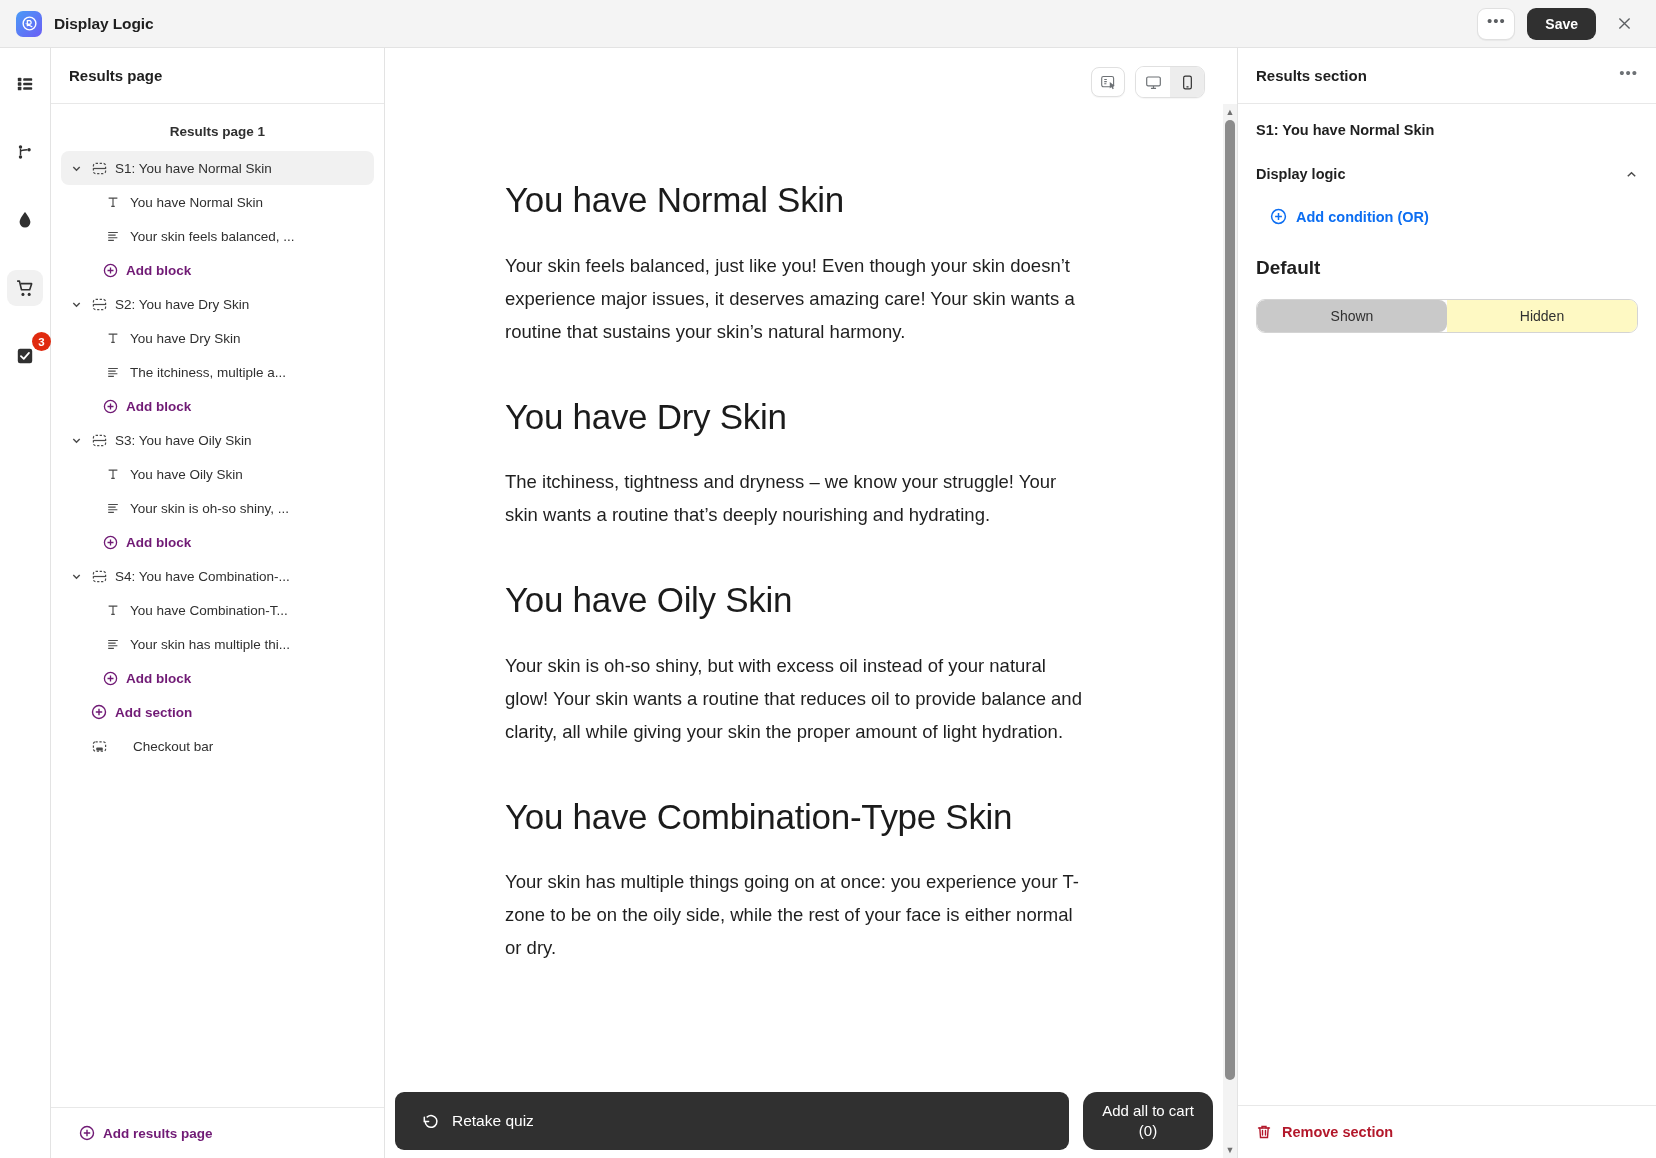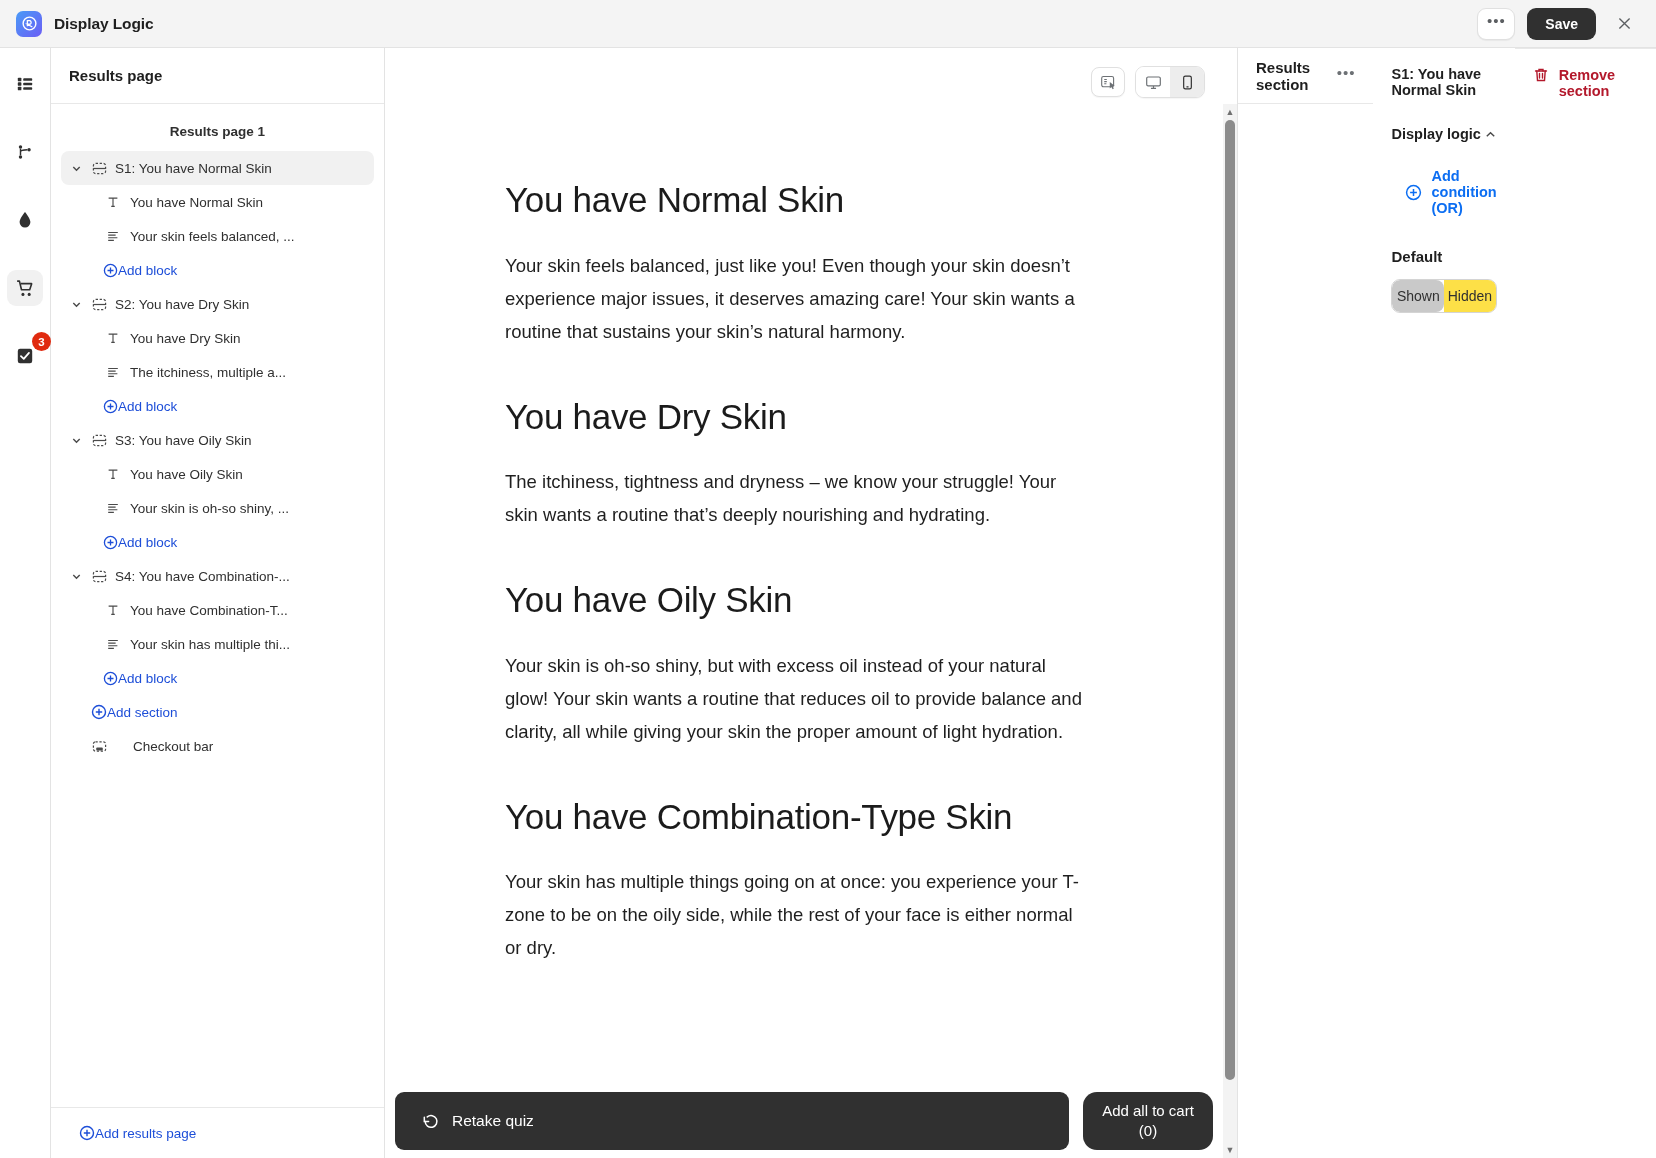--- a/index.html
+++ b/index.html
@@ -98,22 +98,22 @@
   }
   .tree-section.selected { background: #f1f1f1; }
   .chev { width: 14px; display: flex; align-items: center; justify-content: center; color: #4a4a4a; }
   .tree-block {
     display: flex; align-items: center; gap: 9px;
     height: 34px; padding: 0 8px 0 44px; border-radius: 8px;
     font-size: 13.5px; color: #303030; cursor: pointer;
   }
   .blk-icon { width: 16px; display: flex; align-items: center; justify-content: center; color: #4a4a4a; }
   .add-link {
-    display: flex; align-items: center; 
-    font-size: 13.5px; color: #1d4ed8; font-weight: 400;
+    display: flex; align-items: center; gap: 8px;
+    font-size: 13.5px; color: #701a75; font-weight: 700;
     height: 34px; cursor: pointer;
   }
   .add-block-row { padding-left: 42px; }
   .add-section-row { padding-left: 30px; }
   .add-results-row { padding-left: 18px; }
   .checkout-row {
     display: flex; align-items: center; gap: 26px;
     padding-left: 30px; height: 34px;
     font-size: 13.5px; color: #303030; cursor: pointer;
   }
@@ -189,21 +189,21 @@
   .sc-arrow { font-size: 9px; color: #707070; height: 16px; display: flex; align-items: center; }
   .sc-track { flex: 1; width: 14px; position: relative; }
   .sc-thumb {
     position: absolute; top: 0; left: 2px; width: 10px; height: 960px;
     background: #8c8c8c; border-radius: 6px;
   }
 
   
   .rpanel {
     width: 418px; min-width: 418px; background: #fff;
-    display: flex; flex-direction: row;
+    display: flex; flex-direction: column;
   }
   .rpanel-header {
     height: 56px; min-height: 56px;
     display: flex; align-items: center; padding: 0 18px;
     border-bottom: 1px solid #e8e8e8;
   }
   .rpanel-title { font-size: 15px; font-weight: 700; color: #1f1f1f; }
   .rpanel-more {
     margin-left: auto; color: #6d7175; font-size: 15px; cursor: pointer;
     letter-spacing: 1px; line-height: 6px; padding-bottom: 6px;
@@ -214,28 +214,28 @@
     display: flex; align-items: center;
     font-size: 14.5px; font-weight: 700; color: #1f1f1f;
     cursor: pointer; margin-bottom: 26px;
   }
   .dl-caret { margin-left: auto; color: #4a4a4a; }
   .add-cond {
     display: flex; align-items: center; gap: 9px;
     color: #0c6ef2; font-size: 14.5px; font-weight: 600;
     padding-left: 14px; cursor: pointer; margin-bottom: 32px;
   }
-  .default-label { font-size: 15px; font-weight: 700; color: #1f1f1f; margin-bottom: 14px; }
+  .default-label { font-size: 19px; font-weight: 700; color: #1f1f1f; margin-bottom: 20px; }
   .seg-toggle {
     display: flex; border: 1px solid #d4d4d4; border-radius: 9px;
     overflow: hidden; height: 34px; background: #fff;
   }
   .seg {
     flex: 1; display: flex; align-items: center; justify-content: center;
-    font-size: 14px; color: #303030; cursor: pointer; background: #fde047;
+    font-size: 14px; color: #303030; cursor: pointer; background: #fef9c3;
     border: none; font-family: inherit;
   }
   .seg.on { background: #c9c9c9; border-radius: 8px; font-weight: 400; }
   .rpanel-foot {
     border-top: 1px solid #e8e8e8;
     padding: 18px;
   }
   .remove-link {
     display: flex; align-items: flex-start; gap: 10px;
     color: #b3182b; font-size: 14.5px; font-weight: 600; cursor: pointer;

